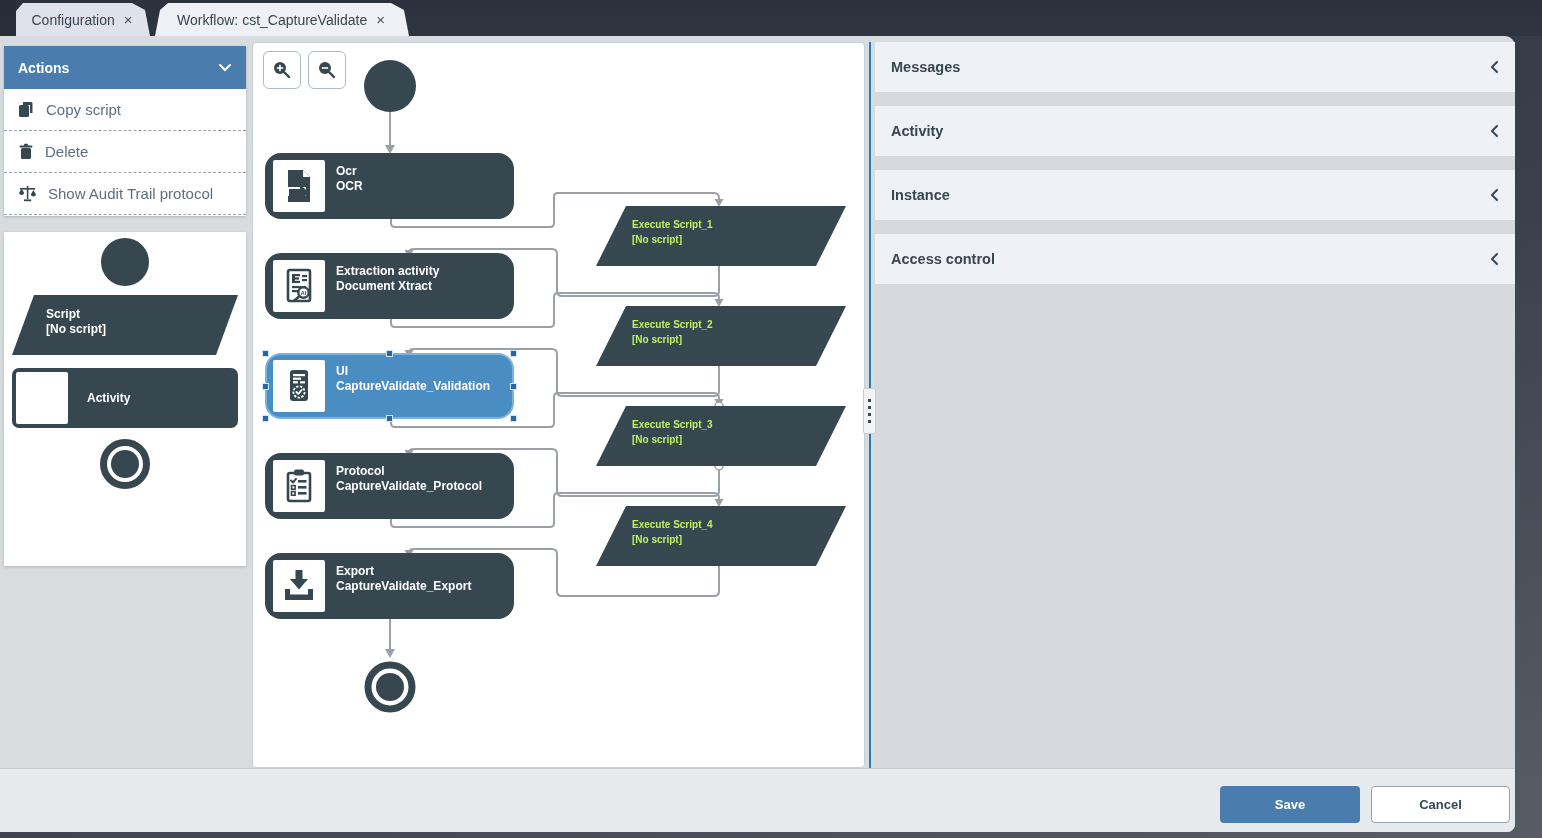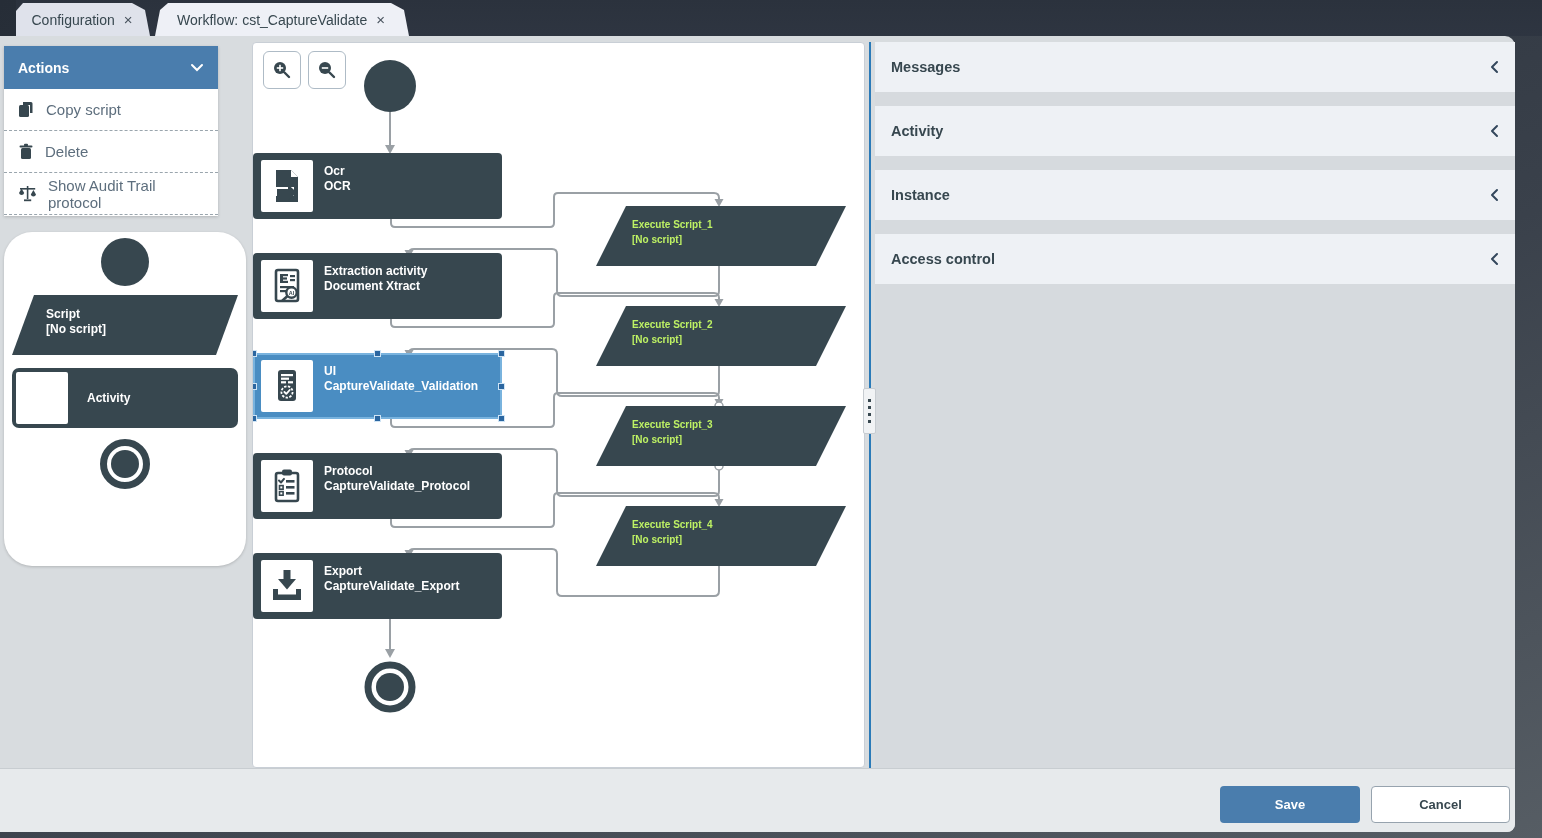--- a/index.html
+++ b/index.html
@@ -22,51 +22,51 @@
   .tab-active{left:139px;width:254px;background:#eef0f6;clip-path:polygon(0 100%,5px 7px,13px 0,calc(100% - 18px) 0,calc(100% - 5px) 7px,100% 100%);}
   .tab-close{font-size:15px;color:#4a545f;line-height:1;cursor:pointer;}
 
   
   .workspace{position:absolute;left:0;top:36px;width:1515px;height:796px;background:var(--workspace-bg);
              border-radius:0 10px 8px 0;}
 
   .card{position:absolute;background:var(--card-white);box-shadow:0 1px 3px rgba(0,0,0,.18);}
 
   
-  .actions-card{left:4px;top:10px;width:214px;height:170px;}
+  .actions-card{left:4px;top:10px;width:242px;height:170px;}
   .actions-header{height:43px;background:var(--header-blue);color:#fff;display:flex;align-items:center;
                   padding:0 14px;font-size:14px;font-weight:700;cursor:pointer;}
   .actions-header .spacer{flex:1;}
   .action-item{height:42px;display:flex;align-items:center;gap:11px;padding:0 14px;font-size:15px;
                color:var(--item-text);border-bottom:1px dashed #9aa5ad;cursor:pointer;background:#fff;}
   .action-item svg{flex:0 0 auto;}
 
   
-  .palette-card{left:4px;top:196px;width:242px;height:334px;border-radius:28px;}
+  .palette-card{left:4px;top:196px;width:242px;height:334px;}
   .pal-circle{position:absolute;left:97px;top:6px;width:48px;height:48px;border-radius:50%;background:var(--node-dark);cursor:grab;}
   .pal-script{position:absolute;left:8px;top:63px;width:226px;height:60px;background:var(--node-dark);
               clip-path:polygon(22px 0,100% 0,calc(100% - 22px) 100%,0 100%);color:#fff;font-size:12px;font-weight:700;
               padding:12px 0 0 34px;line-height:15px;cursor:grab;}
   .pal-activity{position:absolute;left:8px;top:136px;width:226px;height:60px;background:var(--node-dark);border-radius:7px;
                 color:#fff;font-size:12px;font-weight:700;display:flex;align-items:center;cursor:grab;}
   .pal-activity .tile{width:52px;height:52px;background:#fff;margin-left:4px;border-radius:2px;}
   .pal-activity .lbl{margin-left:19px;}
   .pal-end{position:absolute;left:96px;top:207px;width:50px;height:50px;border-radius:50%;border:7px solid var(--node-dark);
            background:#fff;cursor:grab;}
   .pal-end::after{content:"";position:absolute;left:4px;top:4px;width:28px;height:28px;border-radius:50%;background:var(--node-dark);}
 
   
   .canvas{position:absolute;left:252px;top:6px;width:613px;height:726px;background:#fff;
           border:1px solid #c9cfd6;border-radius:4px;overflow:hidden;}
   .connector-layer{position:absolute;left:0;top:0;z-index:1;}
   .zoom-btn{position:absolute;width:38px;height:38px;background:#fff;border:1px solid #aebbc6;border-radius:6px;
             display:flex;align-items:center;justify-content:center;cursor:pointer;z-index:3;}
   .zoom-in{left:10px;top:8px;} .zoom-out{left:55px;top:8px;}
 
-  .node{position:absolute;left:0;width:249px;height:66px;background:var(--node-dark);border-radius:4px;
+  .node{position:absolute;left:12px;width:249px;height:66px;background:var(--node-dark);border-radius:16px;
         display:flex;align-items:flex-start;z-index:2;cursor:pointer;}
   .node .tile{width:52px;height:52px;background:#fff;border-radius:2px;margin:7px 0 0 8px;flex:0 0 auto;
               display:flex;align-items:center;justify-content:center;}
   .node .txt{margin:11px 0 0 11px;color:#fff;font-size:12px;font-weight:700;line-height:15px;white-space:nowrap;}
   .node.selected{background:var(--selected-blue);border:2px solid var(--selected-border);}
   .node.selected .tile{margin:5px 0 0 6px;}
   .node.selected .txt{margin-top:9px;}
   .handle{position:absolute;width:7px;height:7px;background:var(--handle-blue);border:1px solid #cfe4f5;z-index:4;}
 
   .script{position:absolute;left:343px;width:250px;height:60px;background:var(--node-dark);

